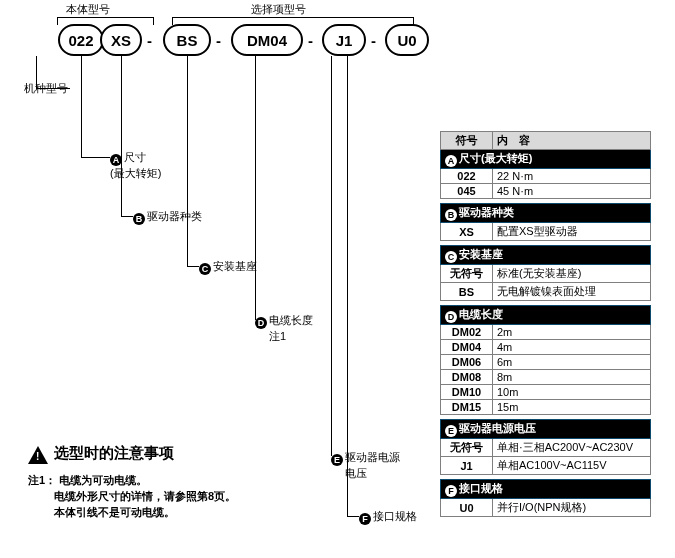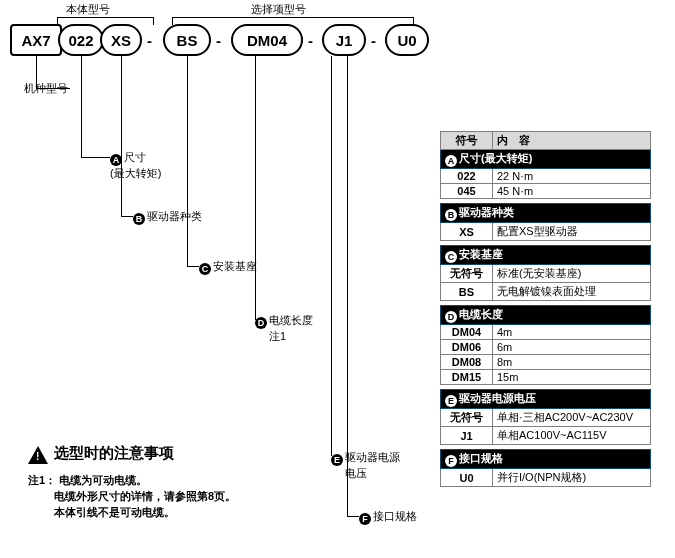--- a/index.html
+++ b/index.html
@@ -208,21 +208,20 @@
 <body>
 
 <div id="model-area">
 
   <div class="group-bracket" style="left:57px; top:17px; width:95px;"></div>
   <div class="group-label" style="left:66px; top:2px;">本体型号</div>
 
   <div class="group-bracket" style="left:172px; top:17px; width:240px;"></div>
   <div class="group-label" style="left:251px; top:2px;">选择项型号</div>
 
-  <div class="code-box" style="left:10px; top:24px; width:52px; height:32px;">AX7</div>
   <div class="code-pill shaded" style="left:58px; top:24px; width:46px; height:32px;">022</div>
   <div class="code-pill" style="left:100px; top:24px; width:42px; height:32px;">XS</div>
 
   <div class="dash" style="left:147px; top:33px;">-</div>
 
   <div class="code-pill" style="left:163px; top:24px; width:48px; height:32px;">BS</div>
   <div class="dash" style="left:216px; top:33px;">-</div>
 
   <div class="code-pill" style="left:231px; top:24px; width:72px; height:32px;">DM04</div>
   <div class="dash" style="left:308px; top:33px;">-</div>
@@ -341,30 +340,38 @@
       <tr class="tbl-gap">
           <td colspan="2" style="border:none;background:#fff;height:5px;padding:0;"></td>
         </tr>
 
       <tr class="section">
         <td colspan="2">
           <span class="circ">D</span><span>电缆长度</span>
         </td>
       </tr>
       <tr>
+        <td class="sym">DM02</td>
+        <td class="content">2m</td>
+      </tr>
+      <tr>
         <td class="sym">DM04</td>
         <td class="content">4m</td>
       </tr>
       <tr>
         <td class="sym">DM06</td>
         <td class="content">6m</td>
       </tr>
       <tr>
         <td class="sym">DM08</td>
         <td class="content">8m</td>
+      </tr>
+      <tr>
+        <td class="sym">DM10</td>
+        <td class="content">10m</td>
       </tr>
       <tr>
         <td class="sym">DM15</td>
         <td class="content">15m</td>
       </tr>
       <tr class="tbl-gap">
           <td colspan="2" style="border:none;background:#fff;height:5px;padding:0;"></td>
         </tr>
 
       <tr class="section">

